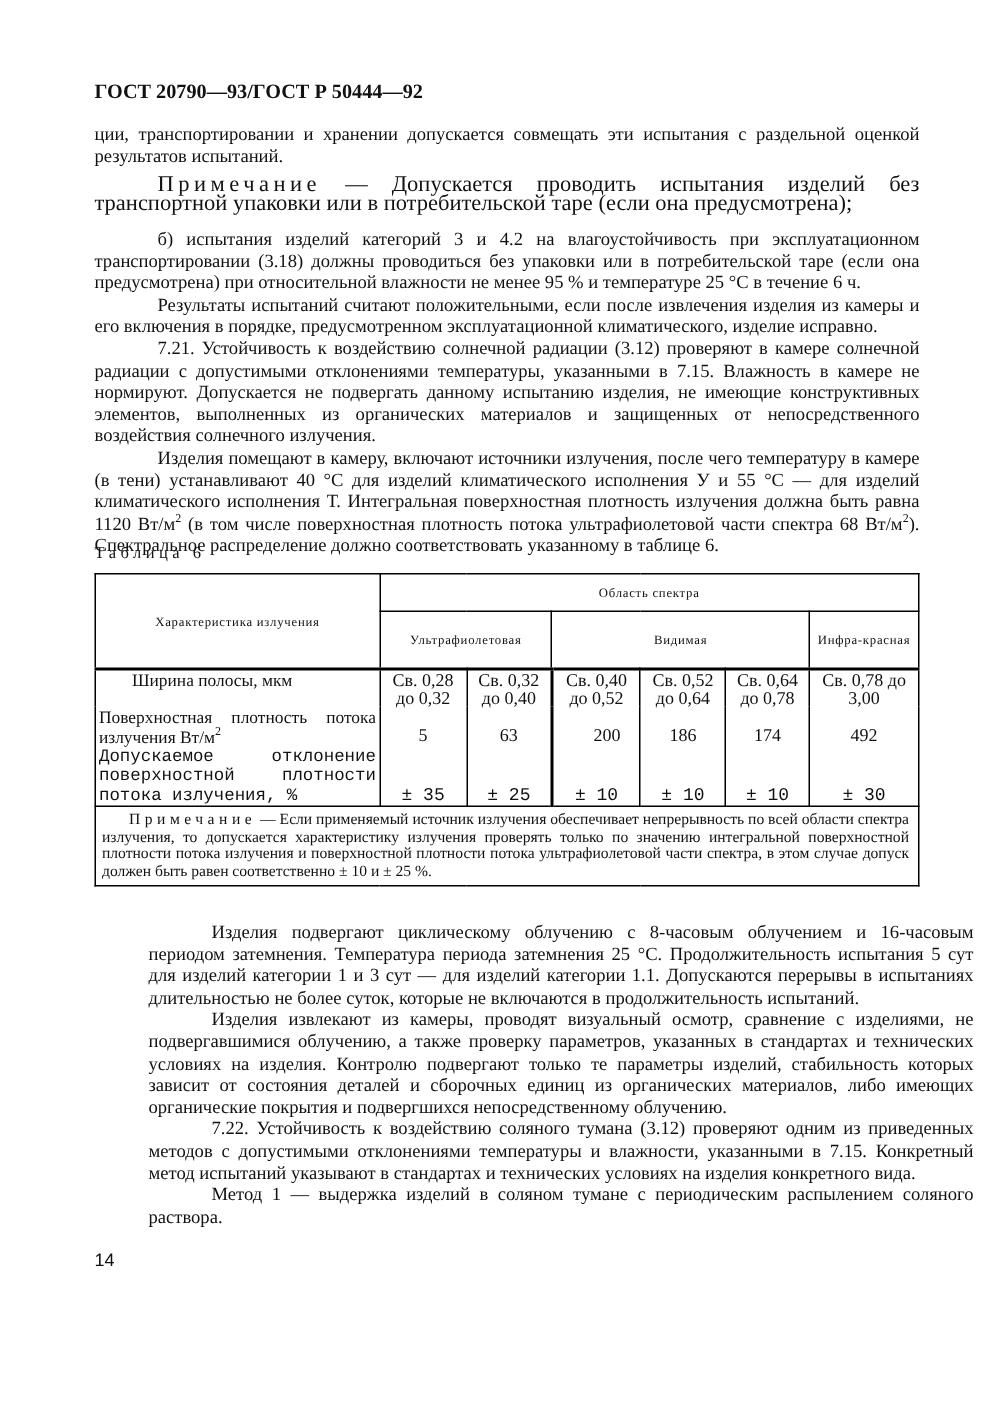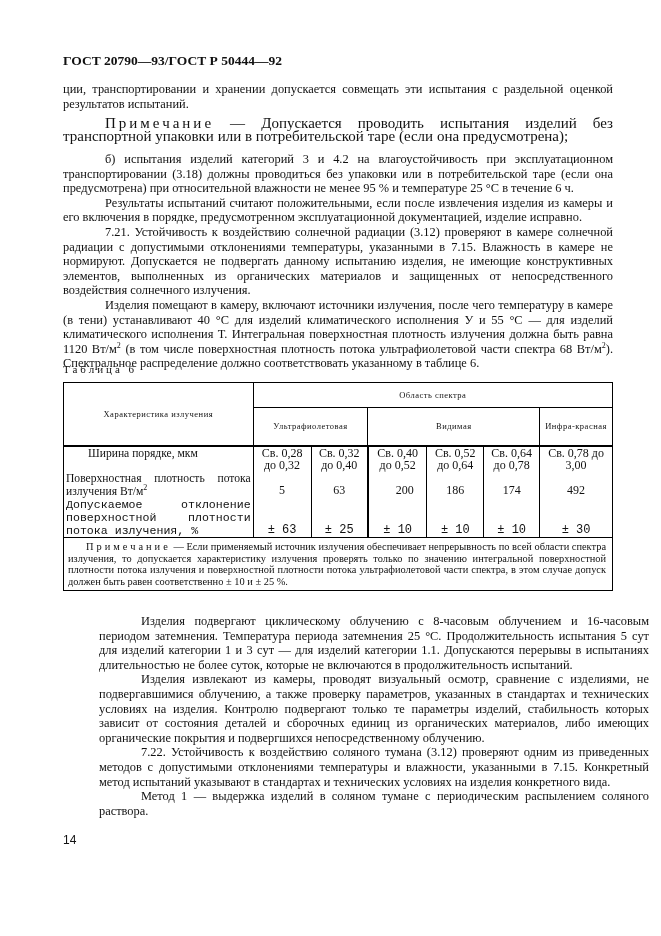--- a/index.html
+++ b/index.html
@@ -33,21 +33,21 @@
 </div>
 
 <div class="blk" style="top:117px;">
   <p class="p small ind">
     <span class="sp">Примечание</span><span> — Допускается проводить испытания изделий без транспортной упаковки или в потребительской таре (если она предусмотрена);</span>
   </p>
 </div>
 
 <div class="blk" style="top:152px;">
   <p class="p ind">б) испытания изделий категорий 3 и 4.2 на влагоустойчивость при эксплуатационном транспортировании (3.18) должны проводиться без упаковки или в потребительской таре (если она предусмотрена) при относительной влажности не менее 95 % и температуре 25 °С в течение 6 ч.</p>
-  <p class="p ind">Результаты испытаний считают положительными, если после извлечения изделия из камеры и его включения в порядке, предусмотренном эксплуатационной документацией, изделие исправно.</p>
+  <p class="p ind">Результаты испытаний считают положительными, если после извлечения изделия из камеры и его включения в порядке, предусмотренном эксплуатационной климатического, изделие исправно.</p>
   <p class="p ind">7.21. Устойчивость к воздействию солнечной радиации (3.12) проверяют в камере солнечной радиации с допустимыми отклонениями температуры, указанными в 7.15. Влажность в камере не нормируют. Допускается не подвергать данному испытанию изделия, не имеющие конструктивных элементов, выполненных из органических материалов и защищенных от непосредственного воздействия солнечного излучения.</p>
   <p class="p ind"><span>Изделия помещают в камеру, включают источники излучения, после чего температуру в камере (в тени) устанавливают 40 °С для изделий климатического исполнения У и 55 °С — для изделий климатического исполнения Т. Интегральная поверхностная плотность излучения должна быть равна 1120 Вт/м</span><sup>2</sup><span> (в том числе поверхностная плотность потока ультрафиолетовой части спектра 68 Вт/м</span><sup>2</sup><span>). Спектральное распределение должно соответствовать указанному в таблице 6.</span></p>
 </div>
 
 <div class="tcap sp">Таблица 6</div>
 
 <table class="t6">
   <colgroup>
     <col style="width:190px">
       <col style="width:58px">
@@ -61,40 +61,40 @@
       <tr style="height:25px;">
     <td rowspan="2" class="th thick-b">Характеристика излучения</td>
     <td colspan="6" class="th">Область спектра</td>
   </tr>
   <tr style="height:38px;">
     <td colspan="2" class="th thick-b">Ультрафиолетовая</td>
     <td colspan="3" class="th thick-b">Видимая</td>
     <td class="th thick-b">Инфра-красная</td>
   </tr>
   <tr style="height:25px;">
-    <td class="lbl" style="border-bottom:none;padding-left:24px;">Ширина порядке, мкм</td>
+    <td class="lbl" style="border-bottom:none;padding-left:24px;">Ширина полосы, мкм</td>
     <td style="border-bottom:none;line-height:12px;">Св. 0,28 до 0,32</td>
     <td style="border-bottom:none;line-height:12px;margin-left:48px;">Св. 0,32 до 0,40</td>
     <td class="thick-l" style="border-bottom:none;line-height:12px;">Св. 0,40 до 0,52</td>
     <td style="border-bottom:none;line-height:12px;">Св. 0,52 до 0,64</td>
     <td style="border-bottom:none;line-height:12px;">Св. 0,64 до 0,78</td>
     <td style="border-bottom:none;line-height:12px;">Св. 0,78 до 3,00</td>
   </tr>
   <tr style="height:27px;">
     <td class="lbl" style="border-top:none;border-bottom:none;vertical-align:bottom;"><span>Поверхностная плотность потока излучения Вт/м</span><sup>2</sup></td>
     <td style="border-top:none;border-bottom:none;vertical-align:bottom;">5</td>
     <td style="border-top:none;border-bottom:none;vertical-align:bottom;">63</td>
     <td class="thick-l" style="border-top:none;border-bottom:none;vertical-align:bottom;padding-left:16px;">200</td>
     <td style="border-top:none;border-bottom:none;vertical-align:bottom;">186</td>
     <td style="border-top:none;border-bottom:none;vertical-align:bottom;">174</td>
     <td style="border-top:none;border-bottom:none;vertical-align:bottom;">492</td>
   </tr>
   <tr style="height:40px;font-family:Liberation Mono, monospace;">
     <td class="lbl" style="border-top:none;vertical-align:bottom;">Допускаемое отклонение поверхностной плотности потока излучения, %</td>
-    <td style="border-top:none;vertical-align:bottom;">± 63</td>
+    <td style="border-top:none;vertical-align:bottom;">± 35</td>
     <td style="border-top:none;vertical-align:bottom;">± 25</td>
     <td class="thick-l" style="border-top:none;vertical-align:bottom;">± 10</td>
     <td style="border-top:none;vertical-align:bottom;">± 10</td>
     <td style="border-top:none;vertical-align:bottom;">± 10</td>
     <td style="border-top:none;vertical-align:bottom;">± 30</td>
   </tr>
   <tr>
     <td colspan="7" class="tnote"><span style="padding-left:18px;" class="sp">Примечание</span><span> — Если применяемый источник излучения обеспечивает непрерывность по всей области спектра излучения, то допускается характеристику излучения проверять только по значению интегральной поверхностной плотности потока излучения и поверхностной плотности потока ультрафиолетовой части спектра, в этом случае допуск должен быть равен соответственно ± 10 и ± 25 %.</span></td>
   </tr>
 </tbody>

